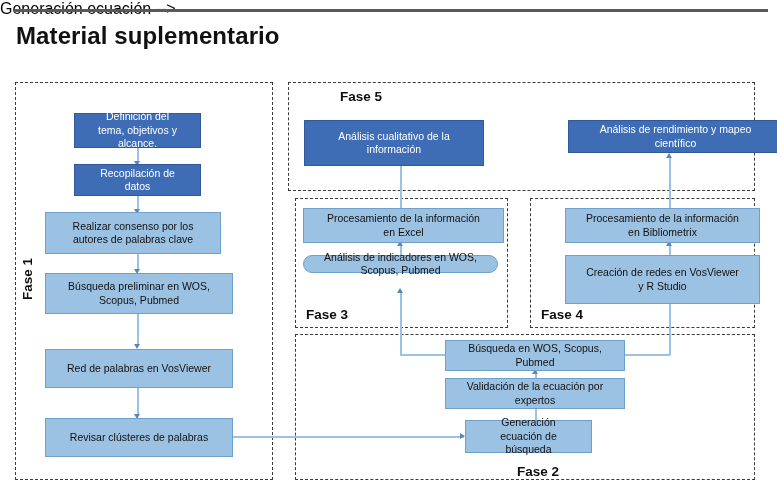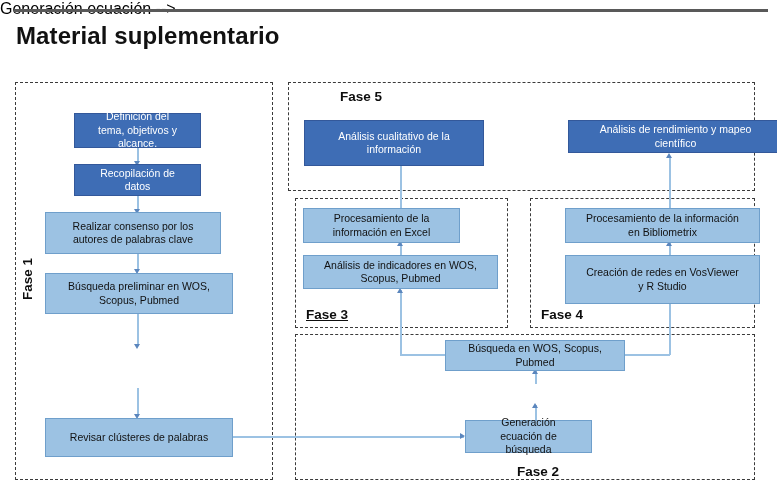--- a/index.html
+++ b/index.html
@@ -98,21 +98,21 @@
   <div class="page-title">Material suplementario</div>
 
   
   <div class="phase" style="left:15px; top:82px; width:258px; height:398px;"></div>
   <div class="phase-label vertical" style="left:20px; top:300px;">Fase 1</div>
 
   <div class="phase" style="left:288px; top:82px; width:467px; height:109px;"></div>
   <div class="phase-label" style="left:300px; top:89px;padding-left:40px;">Fase 5</div>
 
   <div class="phase" style="left:295px; top:198px; width:213px; height:130px;"></div>
-  <div class="phase-label" style="left:306px; top:307px;text-decoration:underline;">Fase 3</div>
+  <div class="phase-label" style="left:306px; top:307px;">Fase 3</div>
 
   <div class="phase" style="left:530px; top:198px; width:225px; height:130px;"></div>
   <div class="phase-label" style="left:541px; top:307px;">Fase 4</div>
 
   <div class="phase" style="left:295px; top:334px; width:460px; height:146px;"></div>
   <div class="phase-label" style="left:517px; top:464px;">Fase 2</div>
 
   
   <div class="conn v" style="left:137px; top:148px; height:15px;"></div>
   <div class="arrow-down" style="left:134.2px; top:161px;"></div>
@@ -143,20 +143,23 @@
   </div>
 
   <div class="node light" style="left:45px; top:212px; width:176px; height:42px;">
     <span>Realizar consenso por los autores de palabras clave</span>
   </div>
 
   <div class="node light" style="left:45px; top:273px; width:188px; height:41px;">
     <span>Búsqueda preliminar en WOS, Scopus, Pubmed</span>
   </div>
 
+  <div class="node light" style="left:45px; top:349px; width:188px; height:39px;">
+    <span>Red de palabras en VosViewer</span>
+  </div>
 
   <div class="node light" style="left:45px; top:418px; width:188px; height:39px;">
     <span>Revisar clústeres de palabras</span>
   </div>
 
   
   <div class="conn v" style="left:535px; top:405px; height:15px;"></div>
   <div class="arrow-up" style="left:532.2px; top:403px;"></div>
 
   <div class="conn v" style="left:535px; top:371px; height:13px;"></div>
@@ -167,41 +170,44 @@
   <div class="conn v" style="left:400px; top:325px; height:30px;"></div>
 
   <div class="conn h" style="left:625px; top:354px; width:45px;"></div>
   <div class="conn v" style="left:669px; top:325px; height:30px;"></div>
 
   
   <div class="node light" style="left:445px; top:340px; width:180px; height:31px;">
     <span>Búsqueda en WOS, Scopus, Pubmed</span>
   </div>
 
+  <div class="node light" style="left:445px; top:378px; width:180px; height:31px;">
+    <span>Validación de la ecuación por expertos</span>
+  </div>
 
   <div class="node light" style="left:465px; top:420px; width:127px; height:33px;">
     <span>Generación ecuación de búsqueda</span>
   </div>
 
   
   <div class="conn v" style="left:400px; top:290px; height:35px;"></div>
   <div class="arrow-up" style="left:397.2px; top:288px;"></div>
 
   <div class="conn v" style="left:400px; top:243px; height:13px;"></div>
   <div class="arrow-up" style="left:397.2px; top:241px;"></div>
 
   <div class="conn v" style="left:400px; top:157px; height:53px;"></div>
   <div class="arrow-up" style="left:397.2px; top:153px;"></div>
 
   
-  <div class="node light" style="left:303px; top:208px; width:157px; height:35px;">
+  <div class="node light" style="left:303px; top:208px; width:201px; height:35px;">
     <span>Procesamiento de la información en Excel</span>
   </div>
 
-  <div class="node light" style="left:303px; top:255px; width:195px; height:34px;">
+  <div class="node light" style="left:303px; top:255px; width:195px; height:18px;border-radius:13px;">
     <span>Análisis de indicadores en WOS, Scopus, Pubmed</span>
   </div>
 
   
   <div class="conn v" style="left:669px; top:290px; height:35px;"></div>
   <div class="arrow-up" style="left:666.2px; top:288px;"></div>
 
   <div class="conn v" style="left:669px; top:243px; height:13px;"></div>
   <div class="arrow-up" style="left:666.2px; top:241px;"></div>
 

